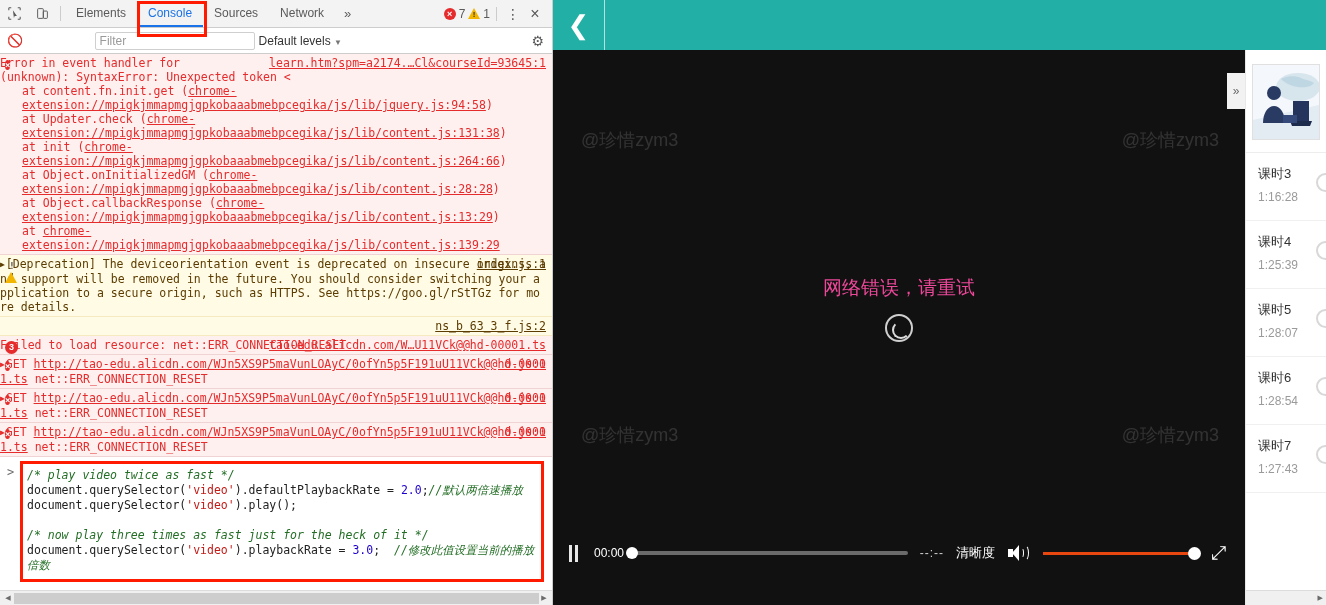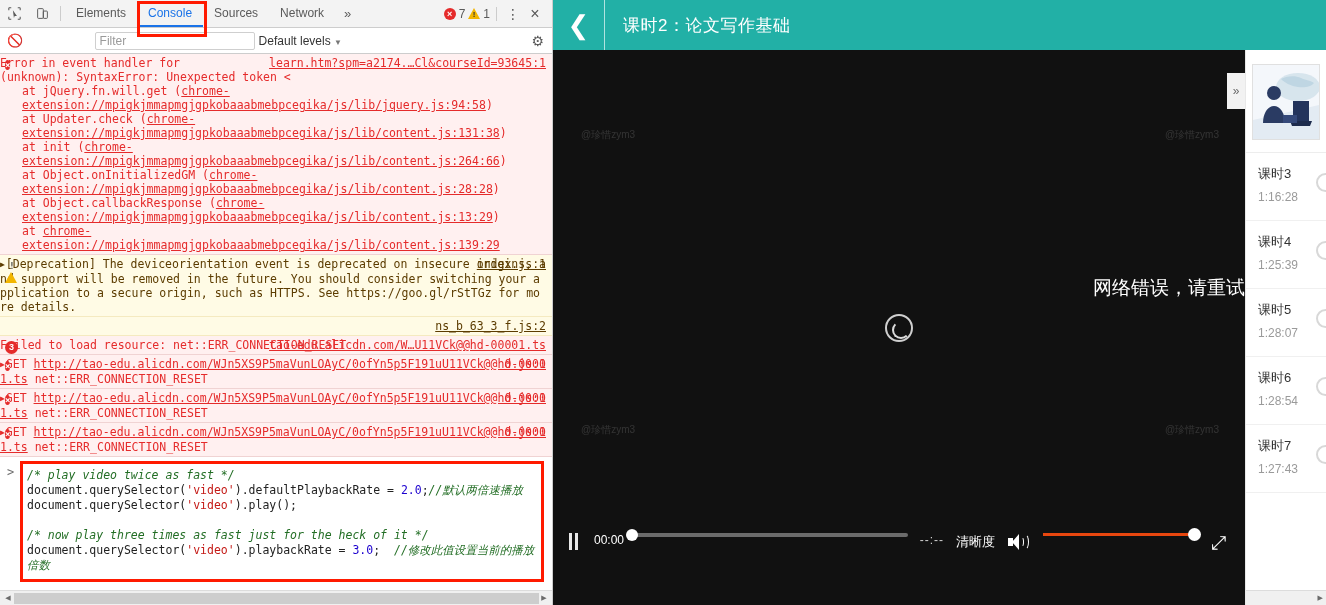--- a/index.html
+++ b/index.html
@@ -151,49 +151,49 @@
     font-size: 26px; font-weight: 300; border-right: 1px solid rgba(255,255,255,.65);
   }
   .site-title { font-size: 17px; padding-left: 18px; letter-spacing: .5px; }
 
   .site-body { flex: 1; display: flex; min-height: 0; }
 
   .player {
     flex: 1; background: #111; position: relative; overflow: hidden;
   }
   .wm {
-    position: absolute; color: rgba(255,255,255,.14); font-size: 10px;
+    position: absolute; color: rgba(255,255,255,.14); font-size: 18px;
     font-family: "Liberation Sans", sans-serif; user-select: none;
   }
   .wm1 { left: 28px; top: 78px; }
   .wm2 { right: 26px; top: 78px; }
   .wm3 { left: 28px; top: 373px; }
   .wm4 { right: 26px; top: 373px; }
   .net-err {
     position: absolute; left: 0; right: 0; top: 225px;
-    text-align: right; color: #ffffff; font-size: 19px;
+    text-align: center; color: #ec4899; font-size: 19px;
   }
   .retry-icon {
     width: 28px; height: 28px; margin: 13px auto 0;
     border: 2px solid #cfcfcf; border-radius: 50%;
     position: relative;
   }
   .retry-icon::before {
     content: ""; position: absolute; left: 5px; top: 5px;
     width: 14px; height: 14px; border-radius: 50%;
     border: 2px solid #dcdcdc; border-top-color: transparent; border-right-color: transparent;
   }
   .collapse-btn {
     position: absolute; right: 0; top: 23px; width: 18px; height: 36px;
     background: #f2f2f2; display: flex; align-items: center; justify-content: center;
     font-size: 12px; color: #6b6b6b;
   }
   .controls {
     position: absolute; left: 0; right: 0; bottom: 32px; height: 40px;
-    display: flex; align-items: flex-start; padding: 0 14px; gap: 10px;
+    display: flex; align-items: center; padding: 0 14px; gap: 10px;
     color: #fff; font-size: 12px;
   }
   .pause-btn { display: flex; gap: 3px; padding: 0 6px 0 2px; }
   .pause-btn i { display: block; width: 3px; height: 17px; background: #e8e8e8; }
   .time-cur { font-size: 12px; color: #fff; font-family: "Liberation Sans", sans-serif; }
   .progress {
     flex: 1; height: 4px; background: #6b6b6b; border-radius: 2px; position: relative;
     margin: 0 2px 0 -2px;
   }
   .progress .knob {
@@ -328,21 +328,21 @@
       <div class="msg error">
         <span class="msg-icon">
           <span class="err-dot">×</span>
         </span>
         <span class="msg-src">learn.htm?spm=a2174.…Cl&amp;courseId=93645:1</span>
         <div class="msg-body">
           <span>Error in event handler for</span><br>
           <span>(unknown): SyntaxError: Unexpected token &lt;</span>
         </div>
         <div class="stack">
-          <span>at jQuery.fn.will.get</span>
+          <span>at content.fn.init.get</span>
           (<a class="u">chrome-extension://mpigkjmmapmgjgpkobaaabmebpcegika/js/lib/jquery.js:94:58</a>)
         </div>
         <div class="stack">
           <span>at Updater.check</span>
           (<a class="u">chrome-extension://mpigkjmmapmgjgpkobaaabmebpcegika/js/lib/content.js:131:38</a>)
         </div>
         <div class="stack">
           <span>at init</span>
           (<a class="u">chrome-extension://mpigkjmmapmgjgpkobaaabmebpcegika/js/lib/content.js:264:66</a>)
         </div>
@@ -430,21 +430,20 @@
       <span class="sb-arrow">◀</span>
       <div class="sb-thumb"></div>
       <span class="sb-arrow">▶</span>
     </div>
   </div>
 
   <div class="site">
 
     <div class="site-header">
       <div class="back-btn">❮</div>
-      <div class="site-title">课时2：论文写作基础</div>
     </div>
 
     <div class="site-body">
 
       <div class="player">
         <div class="wm wm1">@珍惜zym3</div>
         <div class="wm wm2">@珍惜zym3</div>
         <div class="wm wm3">@珍惜zym3</div>
         <div class="wm wm4">@珍惜zym3</div>
 

